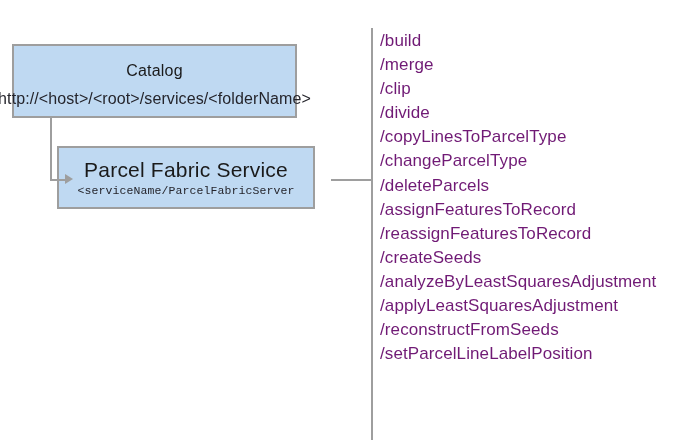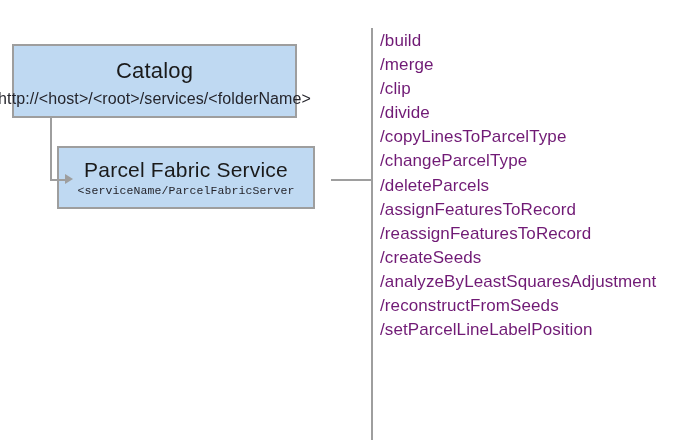--- a/index.html
+++ b/index.html
@@ -26,21 +26,21 @@
     box-sizing: border-box;
     background: #bfd9f2;
     border: 2px solid #9e9e9e;
     display: flex;
     flex-direction: column;
     align-items: center;
     justify-content: center;
     text-align: center;
   }
   .node-title {
-    font-size: 22px;
+    font-size: 16px;
     line-height: 26px;
     color: #1a1a1a;
     font-weight: 400;
     letter-spacing: 0.2px;
   }
   .node-sub {
     font-size: 16px;
     line-height: 15px;
     color: #25252c;
     letter-spacing: 0.1px;
@@ -154,17 +154,18 @@
     <li>/merge</li>
     <li>/clip</li>
     <li>/divide</li>
     <li>/copyLinesToParcelType</li>
     <li>/changeParcelType</li>
     <li>/deleteParcels</li>
     <li>/assignFeaturesToRecord</li>
     <li>/reassignFeaturesToRecord</li>
     <li>/createSeeds</li>
     <li>/analyzeByLeastSquaresAdjustment</li>
+    <li>/applyLeastSquaresAdjustment</li>
     <li>/reconstructFromSeeds</li>
     <li>/setParcelLineLabelPosition</li>
   </ul>
 
 </div>
 
 </body></html>

